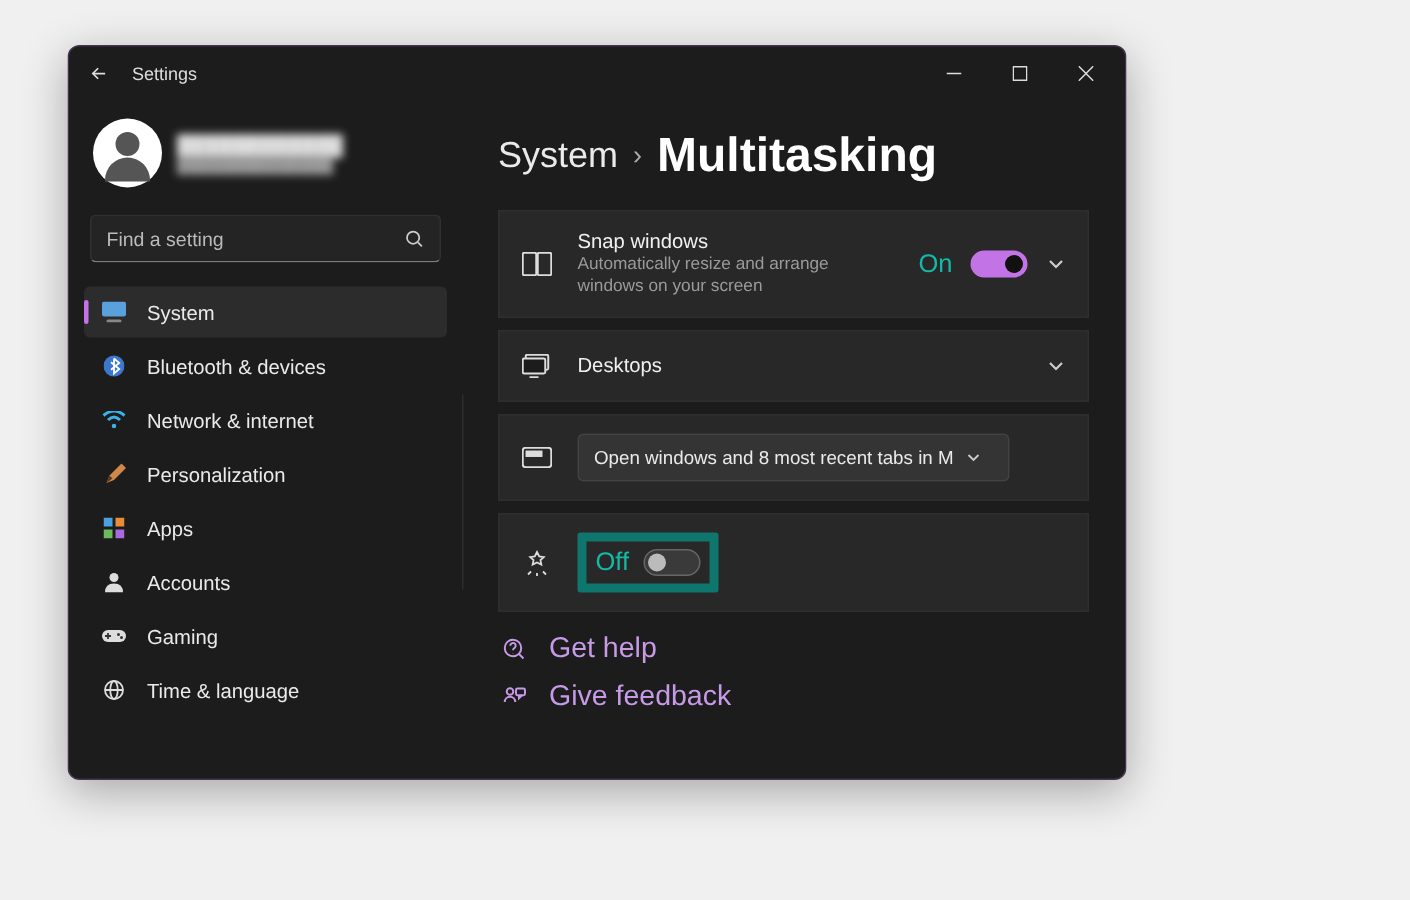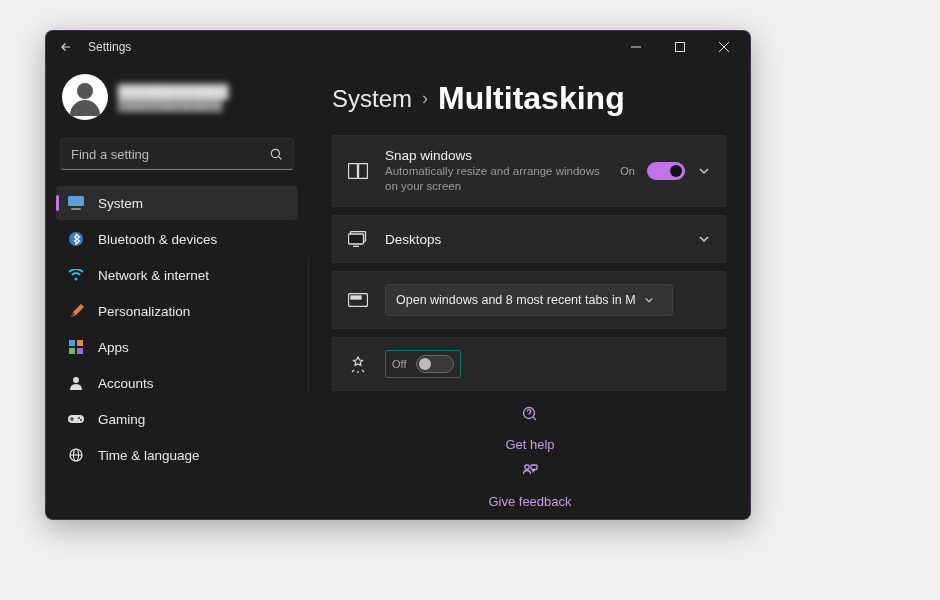--- a/index.html
+++ b/index.html
@@ -49,34 +49,34 @@
   .bc-parent { font-size:24px; font-weight:400; color:#eaeaea; cursor:pointer; }
   .bc-sep { font-size:18px; color:#aaa; }
   .bc-current { font-size:32px; font-weight:700; color:#fff; }
 
   .card { background: rgba(255,255,255,0.055); border:1px solid rgba(255,255,255,0.03); border-radius:0; padding:12px 14px; display:flex; align-items:center; gap:16px; margin-bottom:8px; }
   .card-icon { width:22px; height:22px; display:flex; align-items:center; justify-content:center; color:#eaeaea; flex-shrink:0; }
   .card-text { flex:1; }
   .card-title { font-size:13.5px; color:#f0f0f0; }
   .card-sub { font-size:11.5px; color:#9a9a9a; margin-top:1px; line-height:1.3; }
   .card-right { display:flex; align-items:center; gap:12px; }
-  .state-label { font-size:11px; color:#a3a3a3; }
+  .state-label { font-size:17px; color:#14b8a6; }
   .toggle { width:38px; height:18px; border-radius:10px; position:relative; cursor:pointer; }
   .toggle.on { background:#c274e6; }
   .toggle.on::after { content:""; position:absolute; right:3px; top:3px; width:12px; height:12px; border-radius:50%; background:#111; }
   .toggle.off { background:#3a3a3a; border:1px solid #666; }
   .toggle.off::after { content:""; position:absolute; left:2px; top:2px; width:12px; height:12px; border-radius:50%; background:#bbb; }
   .chev { width:14px; height:14px; display:flex; align-items:center; justify-content:center; cursor:pointer; }
 
   .select { background: rgba(255,255,255,0.06); border:1px solid rgba(255,255,255,0.07); border-radius:4px; height:32px; display:flex; align-items:center; padding:0 10px; gap:8px; font-size:12.5px; color:#eaeaea; cursor:pointer; min-width:288px; }
 
-  .highlight-box { border:1px solid #0f766e; padding:4px 6px; border-radius:2px; display:flex; align-items:center; gap:10px; }
+  .highlight-box { border:6px solid #0f766e; padding:4px 6px; border-radius:2px; display:flex; align-items:center; gap:10px; }
 
   .links { margin-top:14px; display:flex; flex-direction:column; gap:10px; padding-left:2px; }
-  .link-row { display:flex; align-items:center; gap:14px; font-size:13px; color:#c69ae6; cursor:pointer;flex-direction:column; }
+  .link-row { display:flex; align-items:center; gap:14px; font-size:19px; color:#c69ae6; cursor:pointer; }
   .link-icon { width:18px; height:18px; color:#c69ae6; display:flex; align-items:center; justify-content:center; }
 </style>
 </head>
 <body>
 
 <div class="window">
 
   <div class="titlebar">
     <div class="titlebar-left">
       <div class="back-btn">

